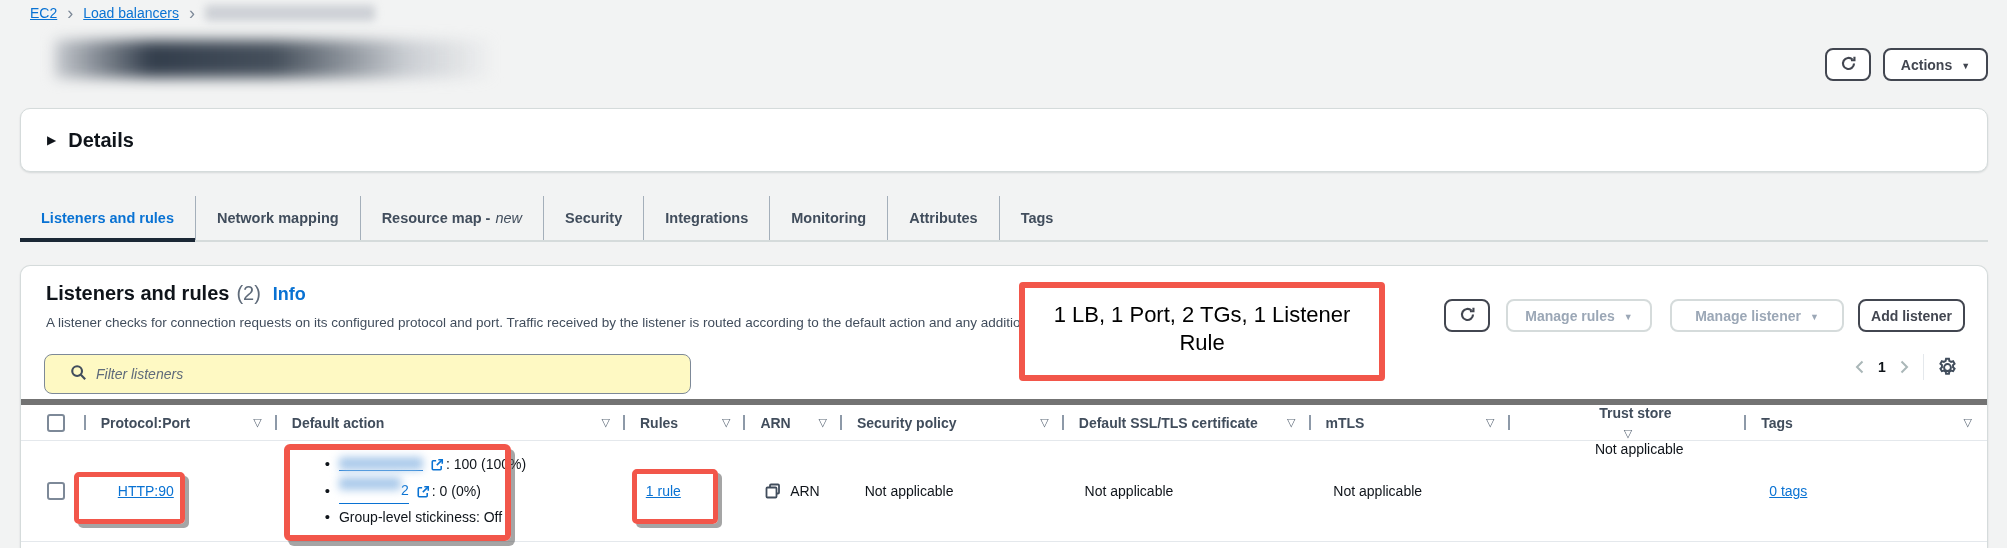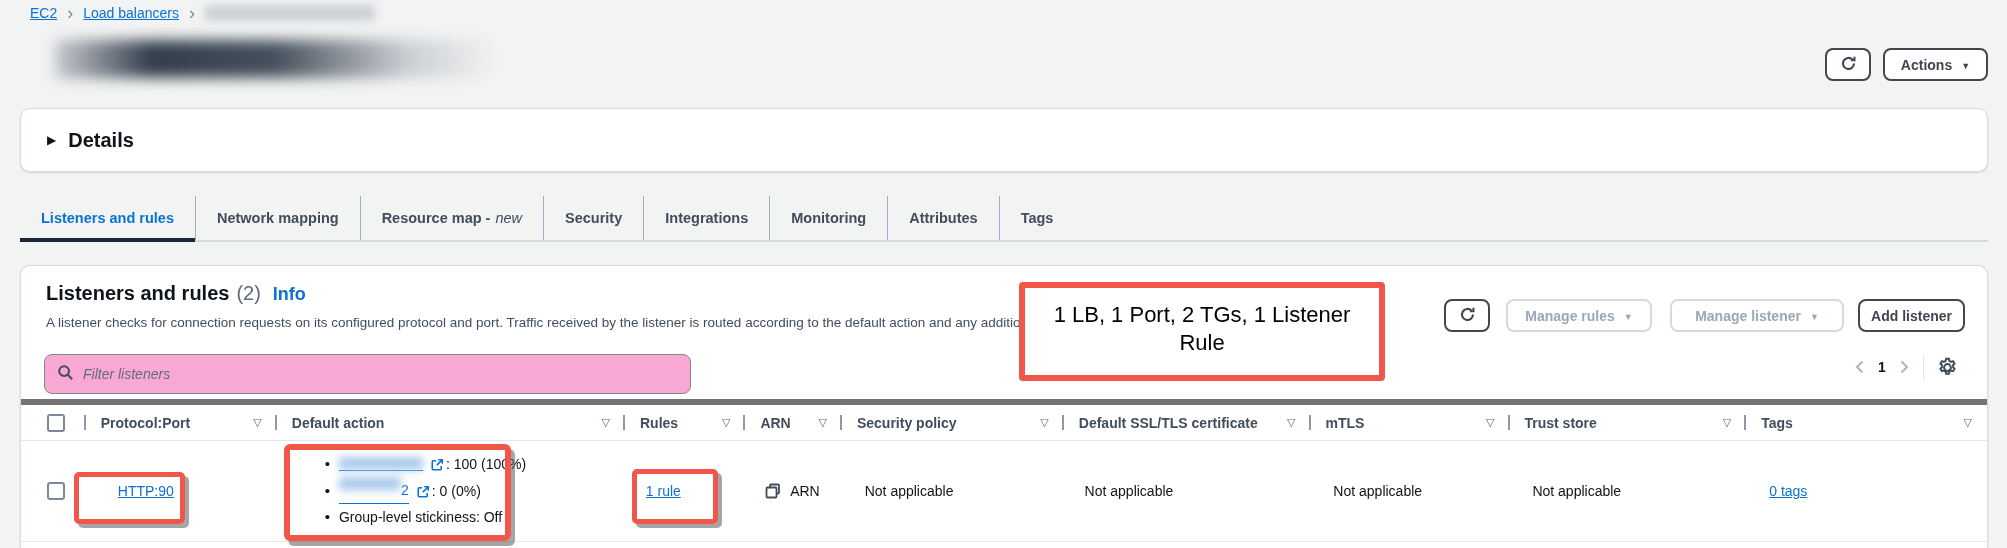--- a/index.html
+++ b/index.html
@@ -56,41 +56,41 @@
   .pbtn-add { left:1837px; top:33px; width:107px; }
 
   
   .pagination { position:absolute; left:1833px; top:86px; height:30px; display:flex; align-items:center; gap:13px; }
   .pag-chev { display:flex; align-items:center; cursor:pointer; }
   .pag-num { font-size:14px; font-weight:700; color:#0f141a; cursor:pointer; }
   .pag-div { width:1px; height:26px; background:#e4e8ec; }
   .gear { display:flex; align-items:center; cursor:pointer; }
 
   
-  .filter-box { position:absolute; left:23px; top:88px; width:647px; height:40px; background:#f9a8d4;
-    border:1.5px solid #7d8998; border-radius:8px; display:flex; align-items:center; padding:0 12px; gap:9px; }
+  .filter-box { position:absolute; left:23px; top:88px; width:647px; height:40px; background:#fef9c3;
+    border:1.5px solid #7d8998; border-radius:8px; display:flex; align-items:center; padding:0 25px; gap:9px; }
   .filter-box input { border:none; outline:none; flex:1; font-size:14px; font-style:italic; color:#414d5c;
     font-family:"Liberation Sans","DejaVu Sans",sans-serif; background:transparent; }
   .filter-box input::placeholder { color:#5f6b7a; font-style:italic; }
 
   
   .table { position:absolute; left:0; top:133px; width:1966px; }
   .thead { display:flex; height:42px; border-top:6px solid #737373; border-bottom:1px solid #e4e8ec; }
   .th { position:relative; height:100%; display:flex; align-items:center; justify-content:space-between;
     font-size:14px; font-weight:700; color:#414d5c; padding-left:15px; cursor:pointer; }
   .th::after { content:""; position:absolute; right:0; top:10px; bottom:10px; width:2px; background:#8d99a8; }
   .th.nodiv::after { display:none; }
   .sort { font-size:11px; color:#5f6b7a; margin-right:15px; font-weight:400; }
   .trow { display:flex; height:101px; align-items:center; border-bottom:1px solid #e4e8ec; font-size:14px; }
   .td { height:100%; display:flex; align-items:center; }
   .checkbox { width:18px; height:18px; border:2px solid #7d8998; border-radius:3px; background:#fff; cursor:pointer; }
 
   
   .c-sel{width:65px;} .c-proto{width:192px;} .c-def{width:350px;} .c-rules{width:121px;} .c-arn{width:97px;}
-  .c-sec{width:223px;} .c-cert{width:248px;} .c-mtls{width:200px;} .c-trust{width:238px;} .c-tags{width:242px;}
+  .c-sec{width:223px;} .c-cert{width:248px;} .c-mtls{width:200px;} .c-trust{width:238px;flex-direction:column;} .c-tags{width:242px;}
   .c-sel { padding-left:26px; display:flex; align-items:center; }
   .th.c-sel { padding-left:26px; justify-content:flex-start; }
 
   
   .def-cell { align-items:flex-start !important; }
   .def-content { margin-left:44px; margin-top:10px; line-height:26px; }
   .def-title { font-weight:700; font-size:14px; color:#0f141a; }
   .def-li { display:flex; align-items:center; font-size:14px; color:#0f141a; }
   .def-li::before { content:"•"; margin:0 9px 0 4px; font-size:15px; }
   .tg-link { display:inline-flex; border-bottom:1.5px solid #0972d3; margin-right:3px; }

